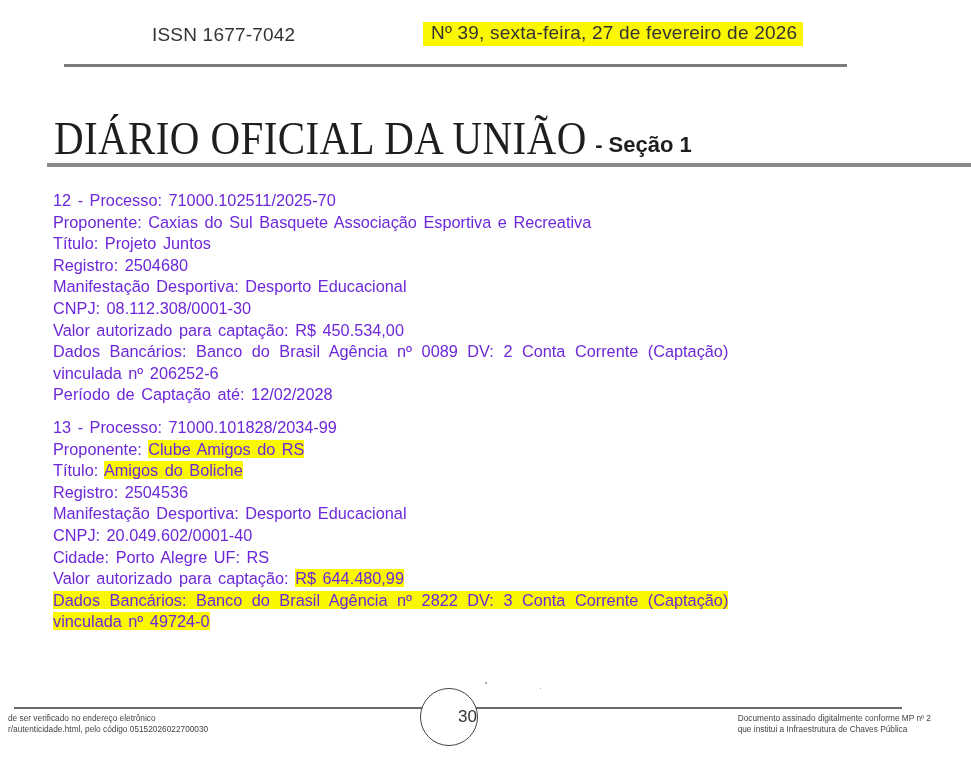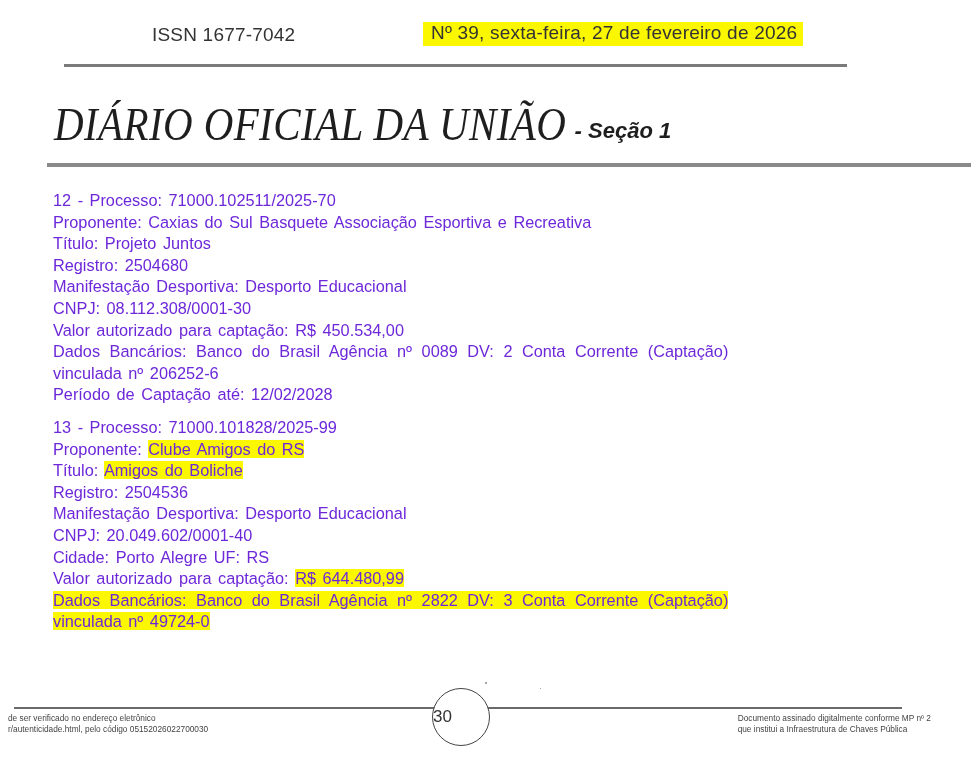--- a/index.html
+++ b/index.html
@@ -22,23 +22,22 @@
       font-size: 19px; color: #333;
       padding: 0 6px 2px 8px;
       letter-spacing: 0.2px;
       margin-left: 11px;
     }
     .rule-top {
       position: absolute; left: 64px; top: 64px;
       width: 783px; height: 3px; background: #7a7a7a;
     }
     .masthead {
-      position: absolute; left: 54px; top: 100px;
+      position: absolute; left: 54px; top: 114px;
       white-space: nowrap;
-      font-style: italic;
     }
     .masthead .title {
       font-family: "Liberation Serif", "DejaVu Serif", serif;
       font-size: 41px; color: #1e1e1e;
       letter-spacing: 0.4px;
       transform: scaleY(1.12);
       display: inline-block;
     }
     .masthead .section {
       font-size: 22px; font-weight: bold; color: #1e1e1e;
@@ -57,24 +56,24 @@
     }
     .entry { margin-bottom: 11px; }
     .line { display: block; white-space: nowrap; }
     .line.justify { word-spacing: 5px; }
     
     .rule-foot {
       position: absolute; left: 14px; top: 707px;
       width: 888px; height: 2px; background: #6a6a6a;
     }
     .page-circle {
-      position: absolute; left: 432px; top: 688px;
+      position: absolute; left: 420px; top: 688px;
       width: 56px; height: 56px; border-radius: 50%;
       border: 1.5px solid #444; background: #fff;
-      display: flex; align-items: center; justify-content: flex-start;
+      display: flex; align-items: center; justify-content: flex-end;
       font-size: 17px; color: #333;
     }
     .foot-left {
       position: absolute; left: 8px; top: 713px;
       font-size: 8.3px; line-height: 11px; color: #444;
       white-space: nowrap;
     }
     .foot-right {
       position: absolute; right: 40px; top: 713px;
       font-size: 8.3px; line-height: 11px; color: #444;
@@ -106,21 +105,21 @@
     <span class="line">Registro: 2504680</span>
     <span class="line">Manifestação Desportiva: Desporto Educacional</span>
     <span class="line">CNPJ: 08.112.308/0001-30</span>
     <span class="line"><span>Valor autorizado para captação: </span><span>R$ 450.534,00</span></span>
     <span class="line justify"><span>Dados Bancários: </span><span>Banco do Brasil Agência nº 0089 DV: 2 Conta Corrente (Captação)</span></span>
     <span class="line">vinculada nº 206252-6</span>
     <span class="line">Período de Captação até: 12/02/2028</span>
   </div>
 
   <div class="entry">
-    <span class="line">13 - Processo: 71000.101828/2025-99</span>
+    <span class="line">13 - Processo: 71000.101828/2034-99</span>
     <span class="line"><span>Proponente: </span><span class="hl">Clube Amigos do RS</span></span>
     <span class="line"><span>Título: </span><span class="hl">Amigos do Boliche</span></span>
     <span class="line">Registro: 2504536</span>
     <span class="line">Manifestação Desportiva: Desporto Educacional</span>
     <span class="line">CNPJ: 20.049.602/0001-40</span>
     <span class="line">Cidade: Porto Alegre UF: RS</span>
     <span class="line"><span>Valor autorizado para captação: </span><span class="hl">R$ 644.480,99</span></span>
     <span class="line justify"><span class="hl">Dados Bancários: </span><span class="hl">Banco do Brasil Agência nº 2822 DV: 3 Conta Corrente (Captação)</span></span>
     <span class="line"><span class="hl">vinculada nº 49724-0</span></span>
   </div>

